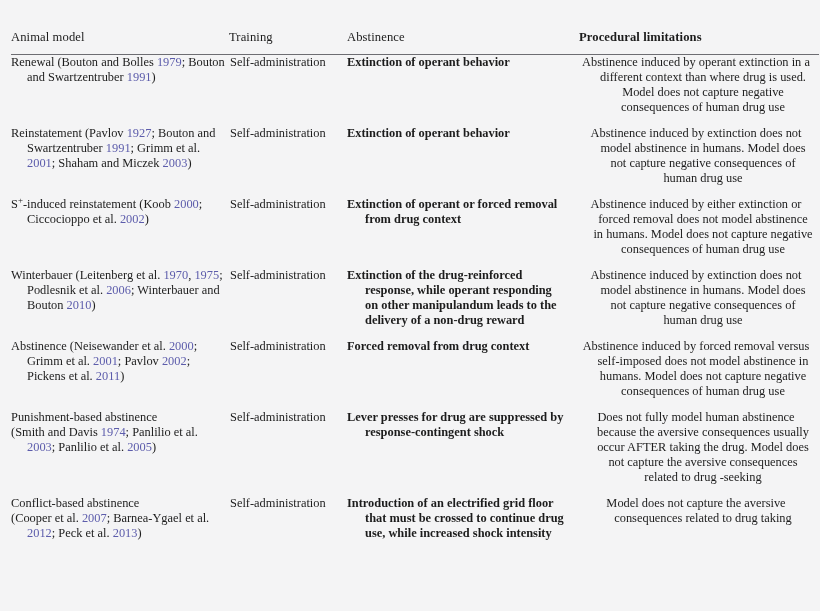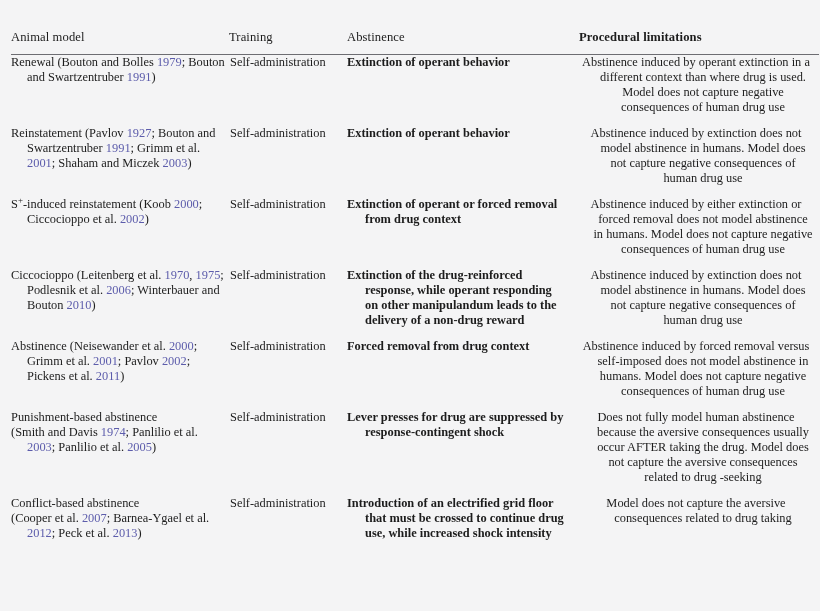--- a/index.html
+++ b/index.html
@@ -143,21 +143,21 @@
         <td class="cell-abst">
           <div class="hang">Extinction of operant or forced removal from drug context</div>
         </td>
         <td class="cell-limit">
           <div class="hang">Abstinence induced by either extinction or forced removal does not model abstinence in humans. Model does not capture negative consequences of human drug use</div>
         </td>
       </tr>
 
       <tr class="data-row">
         <td class="cell-model">
-          <div class="hang"><span>Ciccocioppo (Leitenberg et al. </span><span class="cite">1970</span><span>,</span> <span class="cite">1975</span><span>; Podlesnik et al. </span><span class="cite">2006</span><span>;</span> <span>Winterbauer and Bouton </span><span class="cite">2010</span><span>)</span></div>
+          <div class="hang"><span>Winterbauer (Leitenberg et al. </span><span class="cite">1970</span><span>,</span> <span class="cite">1975</span><span>; Podlesnik et al. </span><span class="cite">2006</span><span>;</span> <span>Winterbauer and Bouton </span><span class="cite">2010</span><span>)</span></div>
         </td>
         <td class="cell-train">Self-administration</td>
         <td class="cell-abst">
           <div class="hang">Extinction of the drug-reinforced response, while operant responding on other manipulandum leads to the delivery of a non-drug reward</div>
         </td>
         <td class="cell-limit">
           <div class="hang">Abstinence induced by extinction does not model abstinence in humans. Model does not capture negative consequences of human drug use</div>
         </td>
       </tr>
 

